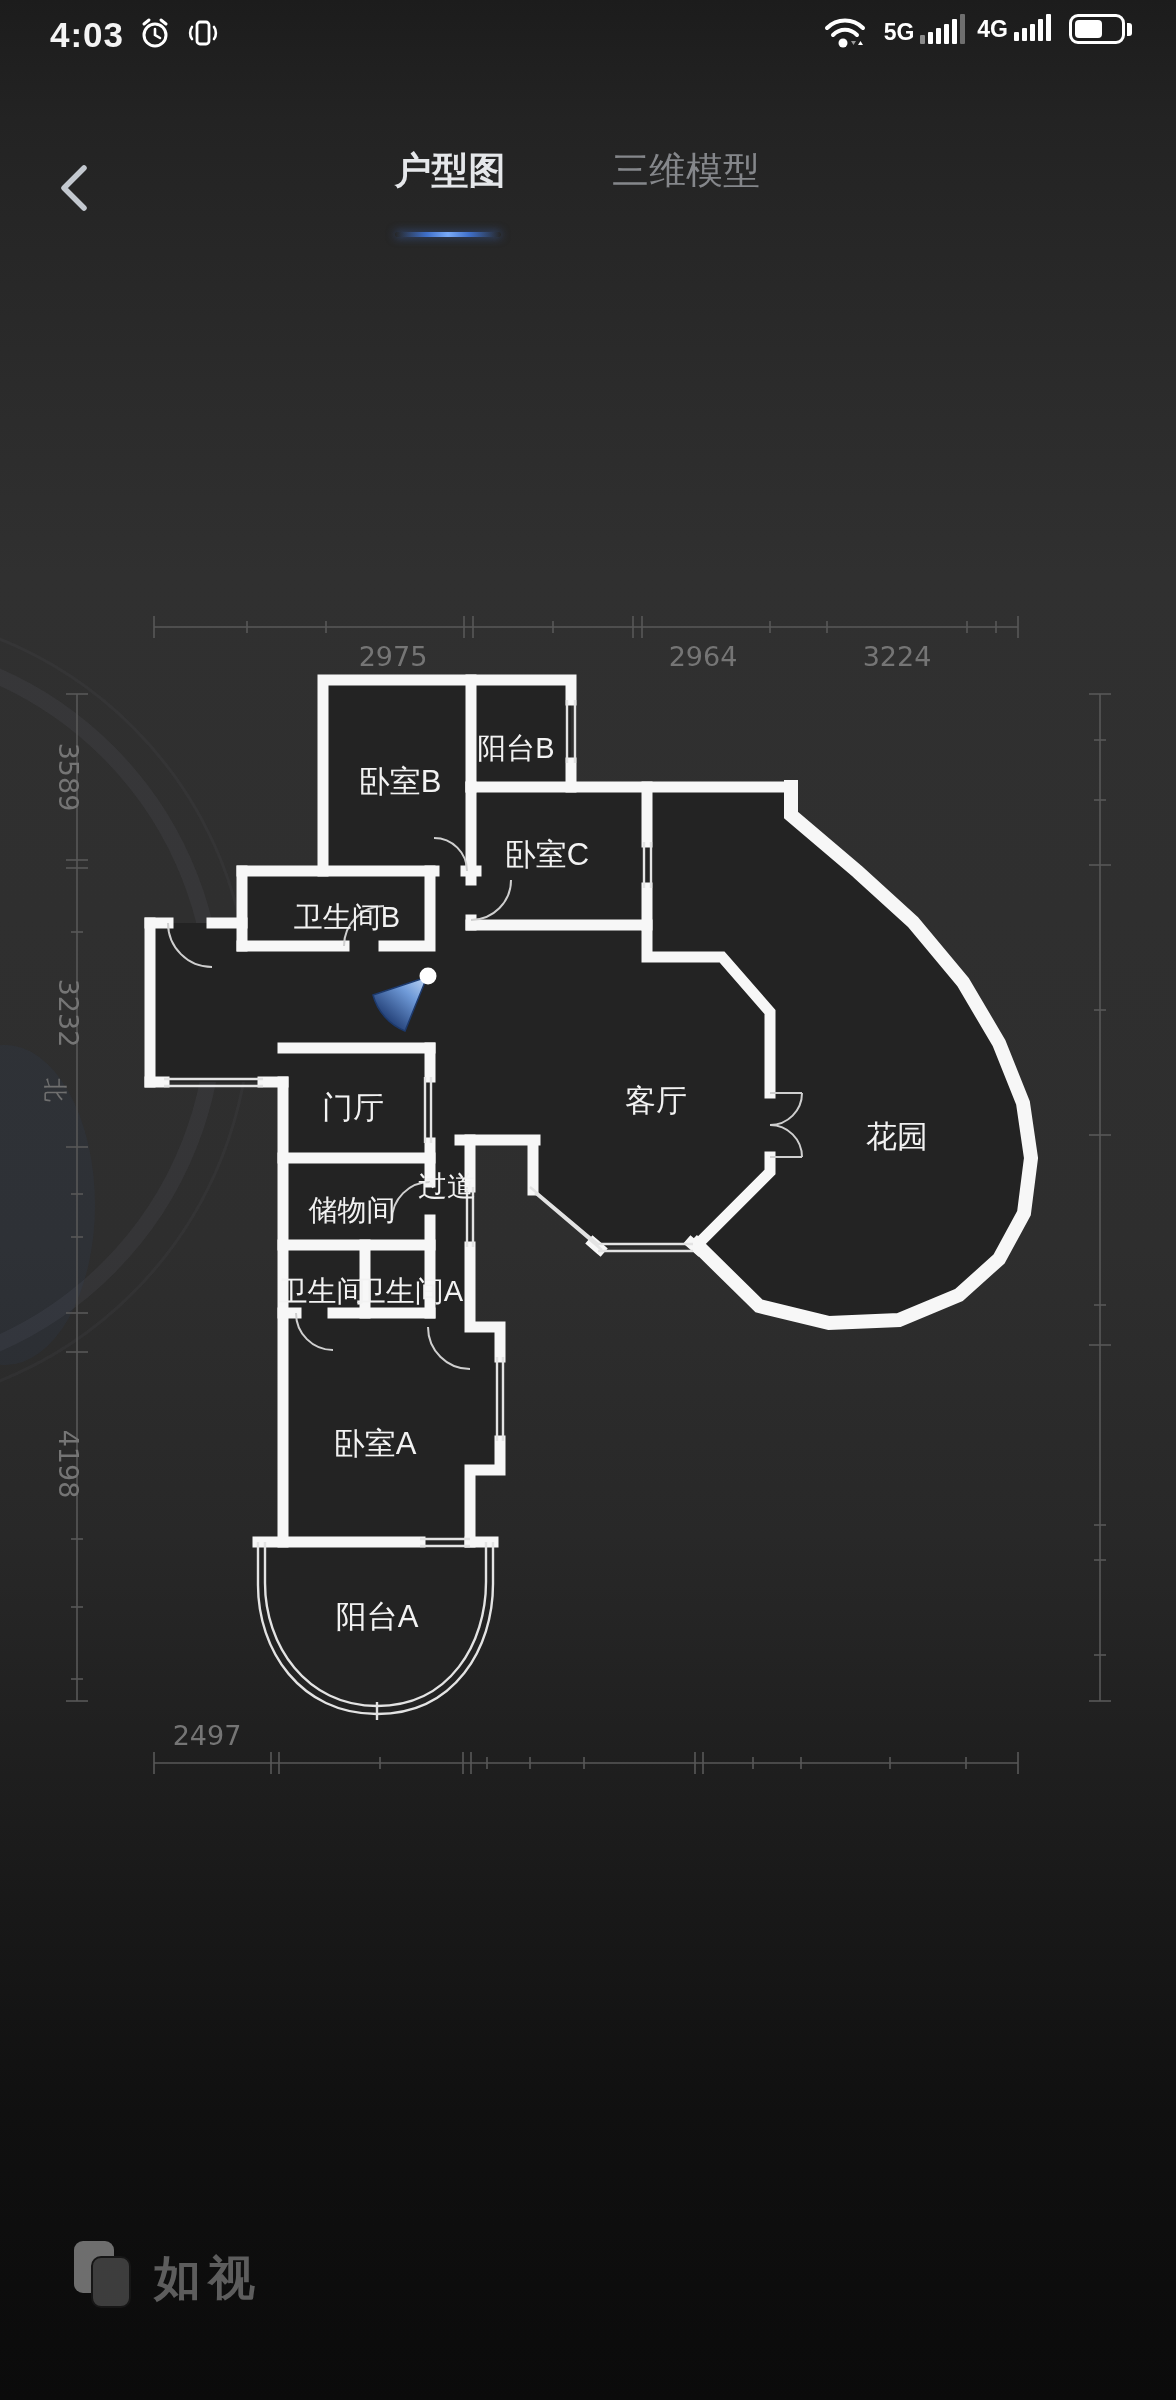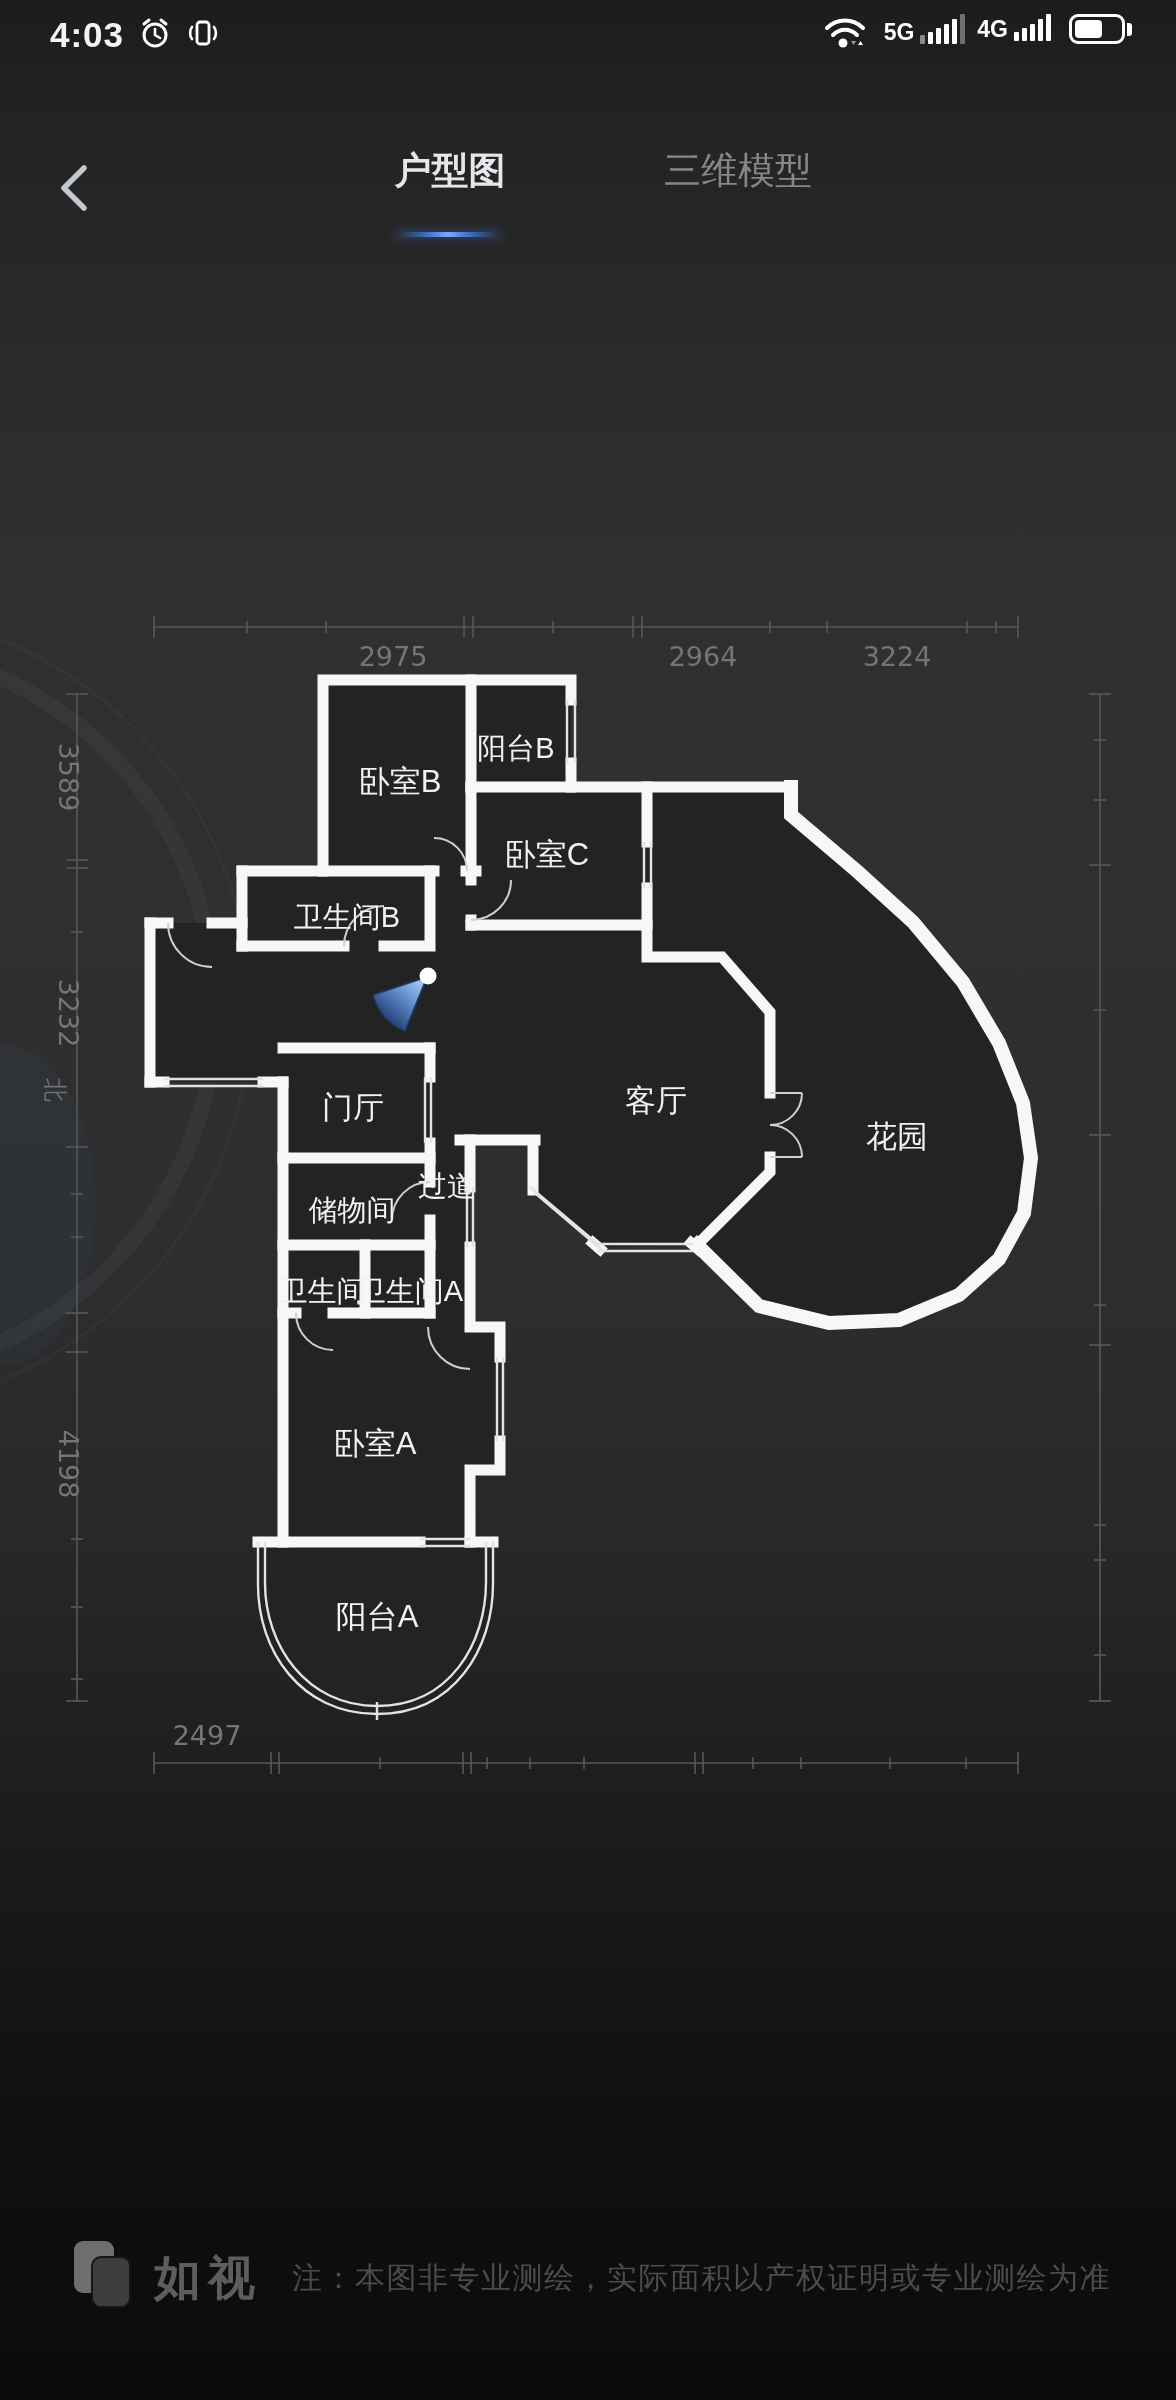--- a/index.html
+++ b/index.html
@@ -92,21 +92,21 @@
   </div>
 </div>
 
 <div class="abs header">
   <span style="position:absolute;left:52px;top:8px;cursor:pointer;">
     <svg width="44" height="60" viewBox="0 0 44 60">
       <polyline points="32,10 12,30 32,50" fill="none" stroke="#c3c8cf" stroke-width="5.5" stroke-linecap="round" stroke-linejoin="round"></polyline>
     </svg>
   </span>
   <span class="tab active" style="left:380px;width:140px;text-align:center;">户型图</span>
-  <span class="tab inactive" style="left:612px;width:200px;text-align:right;">三维模型</span>
+  <span class="tab inactive" style="left:612px;width:200px;text-align:left;">三维模型</span>
   <div class="tab-underline"></div>
 </div>
 
 <svg class="abs" width="1176" height="2400" viewBox="0 0 1176 2400" style="left:0;top:0;z-index:1;">
   <defs>
     <linearGradient id="camg" gradientUnits="userSpaceOnUse" x1="430" y1="975" x2="388" y2="1022">
       <stop offset="0" stop-color="#cfe2fb"></stop>
       <stop offset="0.45" stop-color="#6f9ad8"></stop>
       <stop offset="1" stop-color="#223f76"></stop>
     </linearGradient>
@@ -293,14 +293,13 @@
 </svg>
 
 <div class="abs footer">
   <span>
     <svg width="68" height="74" viewBox="0 0 68 74">
       <rect x="2" y="2" width="40" height="52" rx="9" fill="#6e6e6e"></rect>
       <rect x="20" y="18" width="38" height="50" rx="9" fill="#3d3d3d" stroke="#161616" stroke-width="2"></rect>
     </svg>
   </span>
   <span class="brand-text">如视</span>
-  <span class="note-text">注：本图非专业测绘，实际面积以产权证明或专业测绘为准</span>
 </div>
 
 </body></html>

